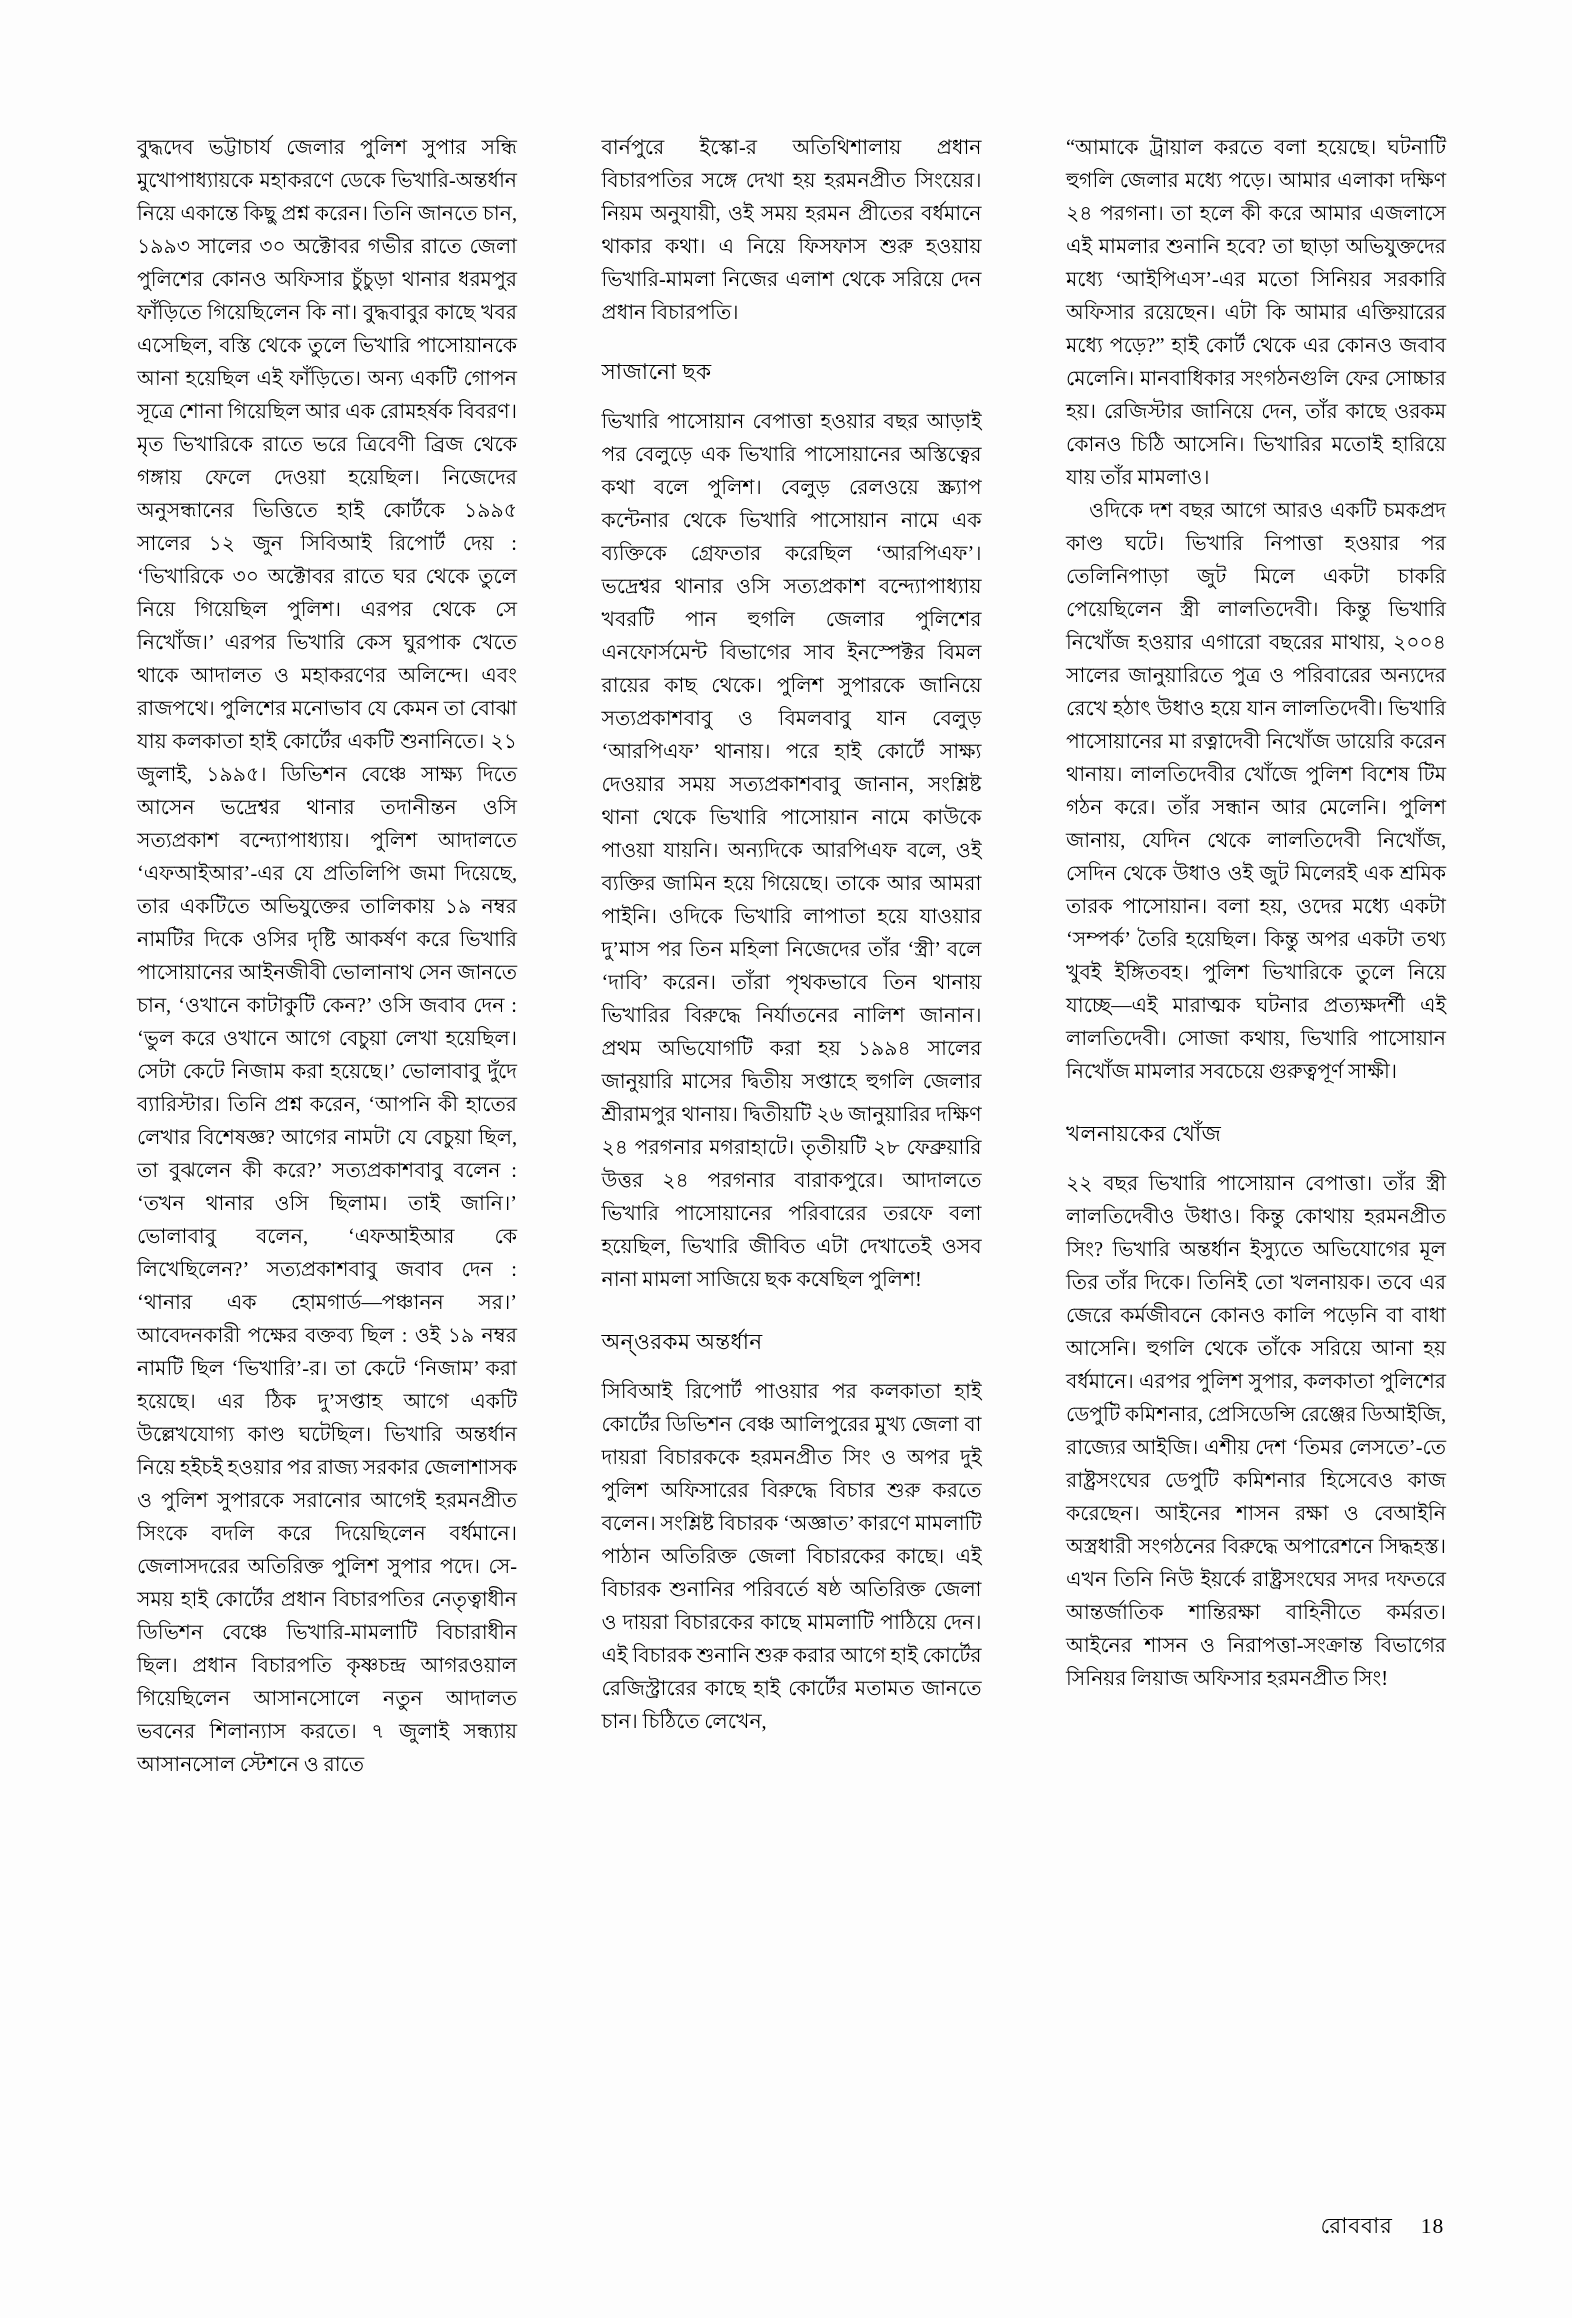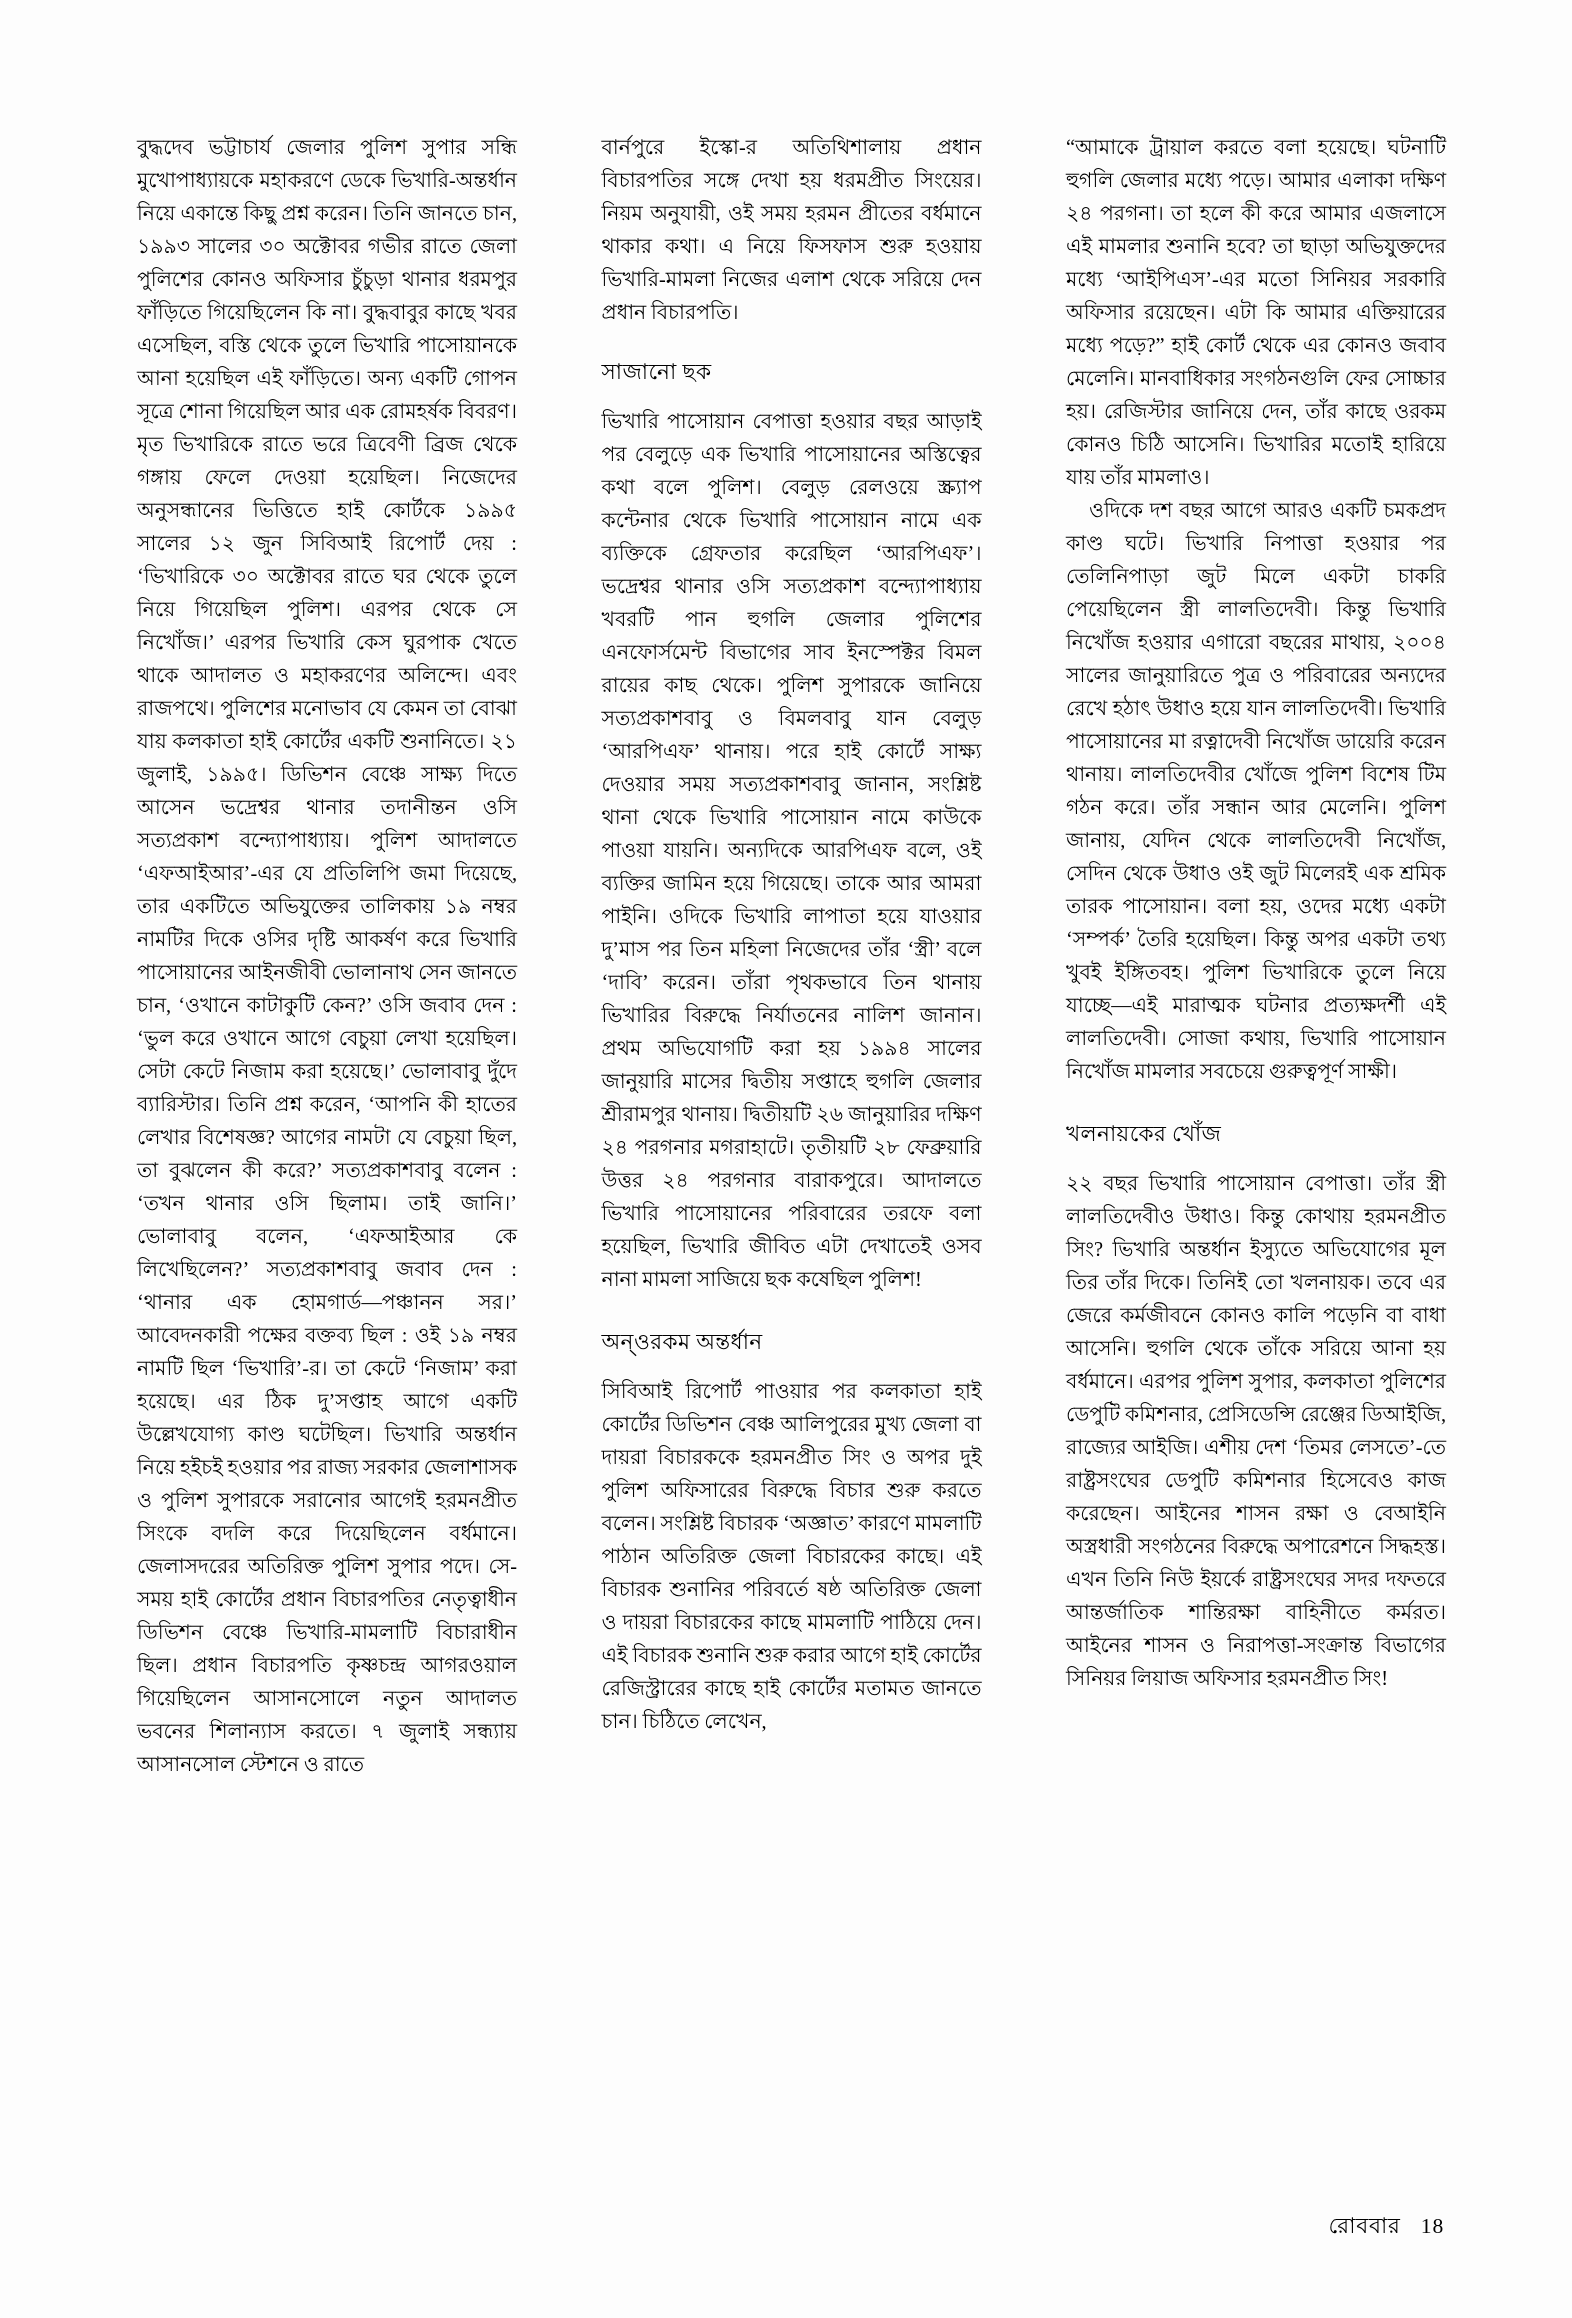--- a/index.html
+++ b/index.html
@@ -63,36 +63,36 @@
   }
   .folio {
     position: absolute;
     right: 129px;
     bottom: 74px;
     font-size: 21.6px;
     letter-spacing: 0.8px;
     white-space: nowrap;
   }
   .folio .folio-label {
-    margin-right: 20px;
+    margin-right: 28px;
   }
 </style>
 </head>
 <body>
 
 <div class="page">
 
   <div class="columns">
 
     <div class="col">
       <p class="para">বুদ্ধদেব ভট্টাচার্য জেলার পুলিশ সুপার সন্ধি মুখোপাধ্যায়কে মহাকরণে ডেকে ভিখারি-অন্তর্ধান নিয়ে একান্তে কিছু প্রশ্ন করেন। তিনি জানতে চান, ১৯৯৩ সালের ৩০ অক্টোবর গভীর রাতে জেলা পুলিশের কোনও অফিসার চুঁচুড়া থানার ধরমপুর ফাঁড়িতে গিয়েছিলেন কি না। বুদ্ধবাবুর কাছে খবর এসেছিল, বস্তি থেকে তুলে ভিখারি পাসোয়ানকে আনা হয়েছিল এই ফাঁড়িতে। অন্য একটি গোপন সূত্রে শোনা গিয়েছিল আর এক রোমহর্ষক বিবরণ। মৃত ভিখারিকে রাতে ভরে ত্রিবেণী ব্রিজ থেকে গঙ্গায় ফেলে দেওয়া হয়েছিল। নিজেদের অনুসন্ধানের ভিত্তিতে হাই কোর্টকে ১৯৯৫ সালের ১২ জুন সিবিআই রিপোর্ট দেয় : ‘ভিখারিকে ৩০ অক্টোবর রাতে ঘর থেকে তুলে নিয়ে গিয়েছিল পুলিশ। এরপর থেকে সে নিখোঁজ।’ এরপর ভিখারি কেস ঘুরপাক খেতে থাকে আদালত ও মহাকরণের অলিন্দে। এবং রাজপথে। পুলিশের মনোভাব যে কেমন তা বোঝা যায় কলকাতা হাই কোর্টের একটি শুনানিতে। ২১ জুলাই, ১৯৯৫। ডিভিশন বেঞ্চে সাক্ষ্য দিতে আসেন ভদ্রেশ্বর থানার তদানীন্তন ওসি সত্যপ্রকাশ বন্দ্যোপাধ্যায়। পুলিশ আদালতে ‘এফআইআর’-এর যে প্রতিলিপি জমা দিয়েছে, তার একটিতে অভিযুক্তের তালিকায় ১৯ নম্বর নামটির দিকে ওসির দৃষ্টি আকর্ষণ করে ভিখারি পাসোয়ানের আইনজীবী ভোলানাথ সেন জানতে চান, ‘ওখানে কাটাকুটি কেন?’ ওসি জবাব দেন : ‘ভুল করে ওখানে আগে বেচুয়া লেখা হয়েছিল। সেটা কেটে নিজাম করা হয়েছে।’ ভোলাবাবু দুঁদে ব্যারিস্টার। তিনি প্রশ্ন করেন, ‘আপনি কী হাতের লেখার বিশেষজ্ঞ? আগের নামটা যে বেচুয়া ছিল, তা বুঝলেন কী করে?’ সত্যপ্রকাশবাবু বলেন : ‘তখন থানার ওসি ছিলাম। তাই জানি।’ ভোলাবাবু বলেন, ‘এফআইআর কে লিখেছিলেন?’ সত্যপ্রকাশবাবু জবাব দেন : ‘থানার এক হোমগার্ড—পঞ্চানন সর।’ আবেদনকারী পক্ষের বক্তব্য ছিল : ওই ১৯ নম্বর নামটি ছিল ‘ভিখারি’-র। তা কেটে ‘নিজাম’ করা হয়েছে। এর ঠিক দু’সপ্তাহ আগে একটি উল্লেখযোগ্য কাণ্ড ঘটেছিল। ভিখারি অন্তর্ধান নিয়ে হইচই হওয়ার পর রাজ্য সরকার জেলাশাসক ও পুলিশ সুপারকে সরানোর আগেই হরমনপ্রীত সিংকে বদলি করে দিয়েছিলেন বর্ধমানে। জেলাসদরের অতিরিক্ত পুলিশ সুপার পদে। সে-সময় হাই কোর্টের প্রধান বিচারপতির নেতৃত্বাধীন ডিভিশন বেঞ্চে ভিখারি-মামলাটি বিচারাধীন ছিল। প্রধান বিচারপতি কৃষ্ণচন্দ্র আগরওয়াল গিয়েছিলেন আসানসোলে নতুন আদালত ভবনের শিলান্যাস করতে। ৭ জুলাই সন্ধ্যায় আসানসোল স্টেশনে ও রাতে</p>
     </div>
 
     <div class="col">
-      <p class="para">বার্নপুরে ইস্কো-র অতিথিশালায় প্রধান বিচারপতির সঙ্গে দেখা হয় ধরমপ্রীত সিংয়ের। নিয়ম অনুযায়ী, ওই সময় হরমন প্রীতের বর্ধমানে থাকার কথা। এ নিয়ে ফিসফাস শুরু হওয়ায় ভিখারি-মামলা নিজের এলাশ থেকে সরিয়ে দেন প্রধান বিচারপতি।</p>
+      <p class="para">বার্নপুরে ইস্কো-র অতিথিশালায় প্রধান বিচারপতির সঙ্গে দেখা হয় হরমনপ্রীত সিংয়ের। নিয়ম অনুযায়ী, ওই সময় হরমন প্রীতের বর্ধমানে থাকার কথা। এ নিয়ে ফিসফাস শুরু হওয়ায় ভিখারি-মামলা নিজের এলাশ থেকে সরিয়ে দেন প্রধান বিচারপতি।</p>
       <h2 class="heading first">সাজানো ছক</h2>
       <p class="para">ভিখারি পাসোয়ান বেপাত্তা হওয়ার বছর আড়াই পর বেলুড়ে এক ভিখারি পাসোয়ানের অস্তিত্বের কথা বলে পুলিশ। বেলুড় রেলওয়ে স্ক্র্যাপ কন্টেনার থেকে ভিখারি পাসোয়ান নামে এক ব্যক্তিকে গ্রেফতার করেছিল ‘আরপিএফ’। ভদ্রেশ্বর থানার ওসি সত্যপ্রকাশ বন্দ্যোপাধ্যায় খবরটি পান হুগলি জেলার পুলিশের এনফোর্সমেন্ট বিভাগের সাব ইনস্পেক্টর বিমল রায়ের কাছ থেকে। পুলিশ সুপারকে জানিয়ে সত্যপ্রকাশবাবু ও বিমলবাবু যান বেলুড় ‘আরপিএফ’ থানায়। পরে হাই কোর্টে সাক্ষ্য দেওয়ার সময় সত্যপ্রকাশবাবু জানান, সংশ্লিষ্ট থানা থেকে ভিখারি পাসোয়ান নামে কাউকে পাওয়া যায়নি। অন্যদিকে আরপিএফ বলে, ওই ব্যক্তির জামিন হয়ে গিয়েছে। তাকে আর আমরা পাইনি। ওদিকে ভিখারি লাপাতা হয়ে যাওয়ার দু’মাস পর তিন মহিলা নিজেদের তাঁর ‘স্ত্রী’ বলে ‘দাবি’ করেন। তাঁরা পৃথকভাবে তিন থানায় ভিখারির বিরুদ্ধে নির্যাতনের নালিশ জানান। প্রথম অভিযোগটি করা হয় ১৯৯৪ সালের জানুয়ারি মাসের দ্বিতীয় সপ্তাহে হুগলি জেলার শ্রীরামপুর থানায়। দ্বিতীয়টি ২৬ জানুয়ারির দক্ষিণ ২৪ পরগনার মগরাহাটে। তৃতীয়টি ২৮ ফেব্রুয়ারি উত্তর ২৪ পরগনার বারাকপুরে। আদালতে ভিখারি পাসোয়ানের পরিবারের তরফে বলা হয়েছিল, ভিখারি জীবিত এটা দেখাতেই ওসব নানা মামলা সাজিয়ে ছক কষেছিল পুলিশ!</p>
       <h2 class="heading">অন্ওরকম অন্তর্ধান</h2>
       <p class="para">সিবিআই রিপোর্ট পাওয়ার পর কলকাতা হাই কোর্টের ডিভিশন বেঞ্চ আলিপুরের মুখ্য জেলা বা দায়রা বিচারককে হরমনপ্রীত সিং ও অপর দুই পুলিশ অফিসারের বিরুদ্ধে বিচার শুরু করতে বলেন। সংশ্লিষ্ট বিচারক ‘অজ্ঞাত’ কারণে মামলাটি পাঠান অতিরিক্ত জেলা বিচারকের কাছে। এই বিচারক শুনানির পরিবর্তে ষষ্ঠ অতিরিক্ত জেলা ও দায়রা বিচারকের কাছে মামলাটি পাঠিয়ে দেন। এই বিচারক শুনানি শুরু করার আগে হাই কোর্টের রেজিস্ট্রারের কাছে হাই কোর্টের মতামত জানতে চান। চিঠিতে লেখেন,</p>
     </div>
 
     <div class="col">
       <p class="para">“আমাকে ট্রায়াল করতে বলা হয়েছে। ঘটনাটি হুগলি জেলার মধ্যে পড়ে। আমার এলাকা দক্ষিণ ২৪ পরগনা। তা হলে কী করে আমার এজলাসে এই মামলার শুনানি হবে? তা ছাড়া অভিযুক্তদের মধ্যে ‘আইপিএস’-এর মতো সিনিয়র সরকারি অফিসার রয়েছেন। এটা কি আমার এক্তিয়ারের মধ্যে পড়ে?” হাই কোর্ট থেকে এর কোনও জবাব মেলেনি। মানবাধিকার সংগঠনগুলি ফের সোচ্চার হয়। রেজিস্টার জানিয়ে দেন, তাঁর কাছে ওরকম কোনও চিঠি আসেনি। ভিখারির মতোই হারিয়ে যায় তাঁর মামলাও।</p>
       <p class="para indent">ওদিকে দশ বছর আগে আরও একটি চমকপ্রদ কাণ্ড ঘটে। ভিখারি নিপাত্তা হওয়ার পর তেলিনিপাড়া জুট মিলে একটা চাকরি পেয়েছিলেন স্ত্রী লালতিদেবী। কিন্তু ভিখারি নিখোঁজ হওয়ার এগারো বছরের মাথায়, ২০০৪ সালের জানুয়ারিতে পুত্র ও পরিবারের অন্যদের রেখে হঠাৎ উধাও হয়ে যান লালতিদেবী। ভিখারি পাসোয়ানের মা রত্নাদেবী নিখোঁজ ডায়েরি করেন থানায়। লালতিদেবীর খোঁজে পুলিশ বিশেষ টিম গঠন করে। তাঁর সন্ধান আর মেলেনি। পুলিশ জানায়, যেদিন থেকে লালতিদেবী নিখোঁজ, সেদিন থেকে উধাও ওই জুট মিলেরই এক শ্রমিক তারক পাসোয়ান। বলা হয়, ওদের মধ্যে একটা ‘সম্পর্ক’ তৈরি হয়েছিল। কিন্তু অপর একটা তথ্য খুবই ইঙ্গিতবহ। পুলিশ ভিখারিকে তুলে নিয়ে যাচ্ছে—এই মারাত্মক ঘটনার প্রত্যক্ষদর্শী এই লালতিদেবী। সোজা কথায়, ভিখারি পাসোয়ান নিখোঁজ মামলার সবচেয়ে গুরুত্বপূর্ণ সাক্ষী।</p>
       <h2 class="heading">খলনায়কের খোঁজ</h2>

